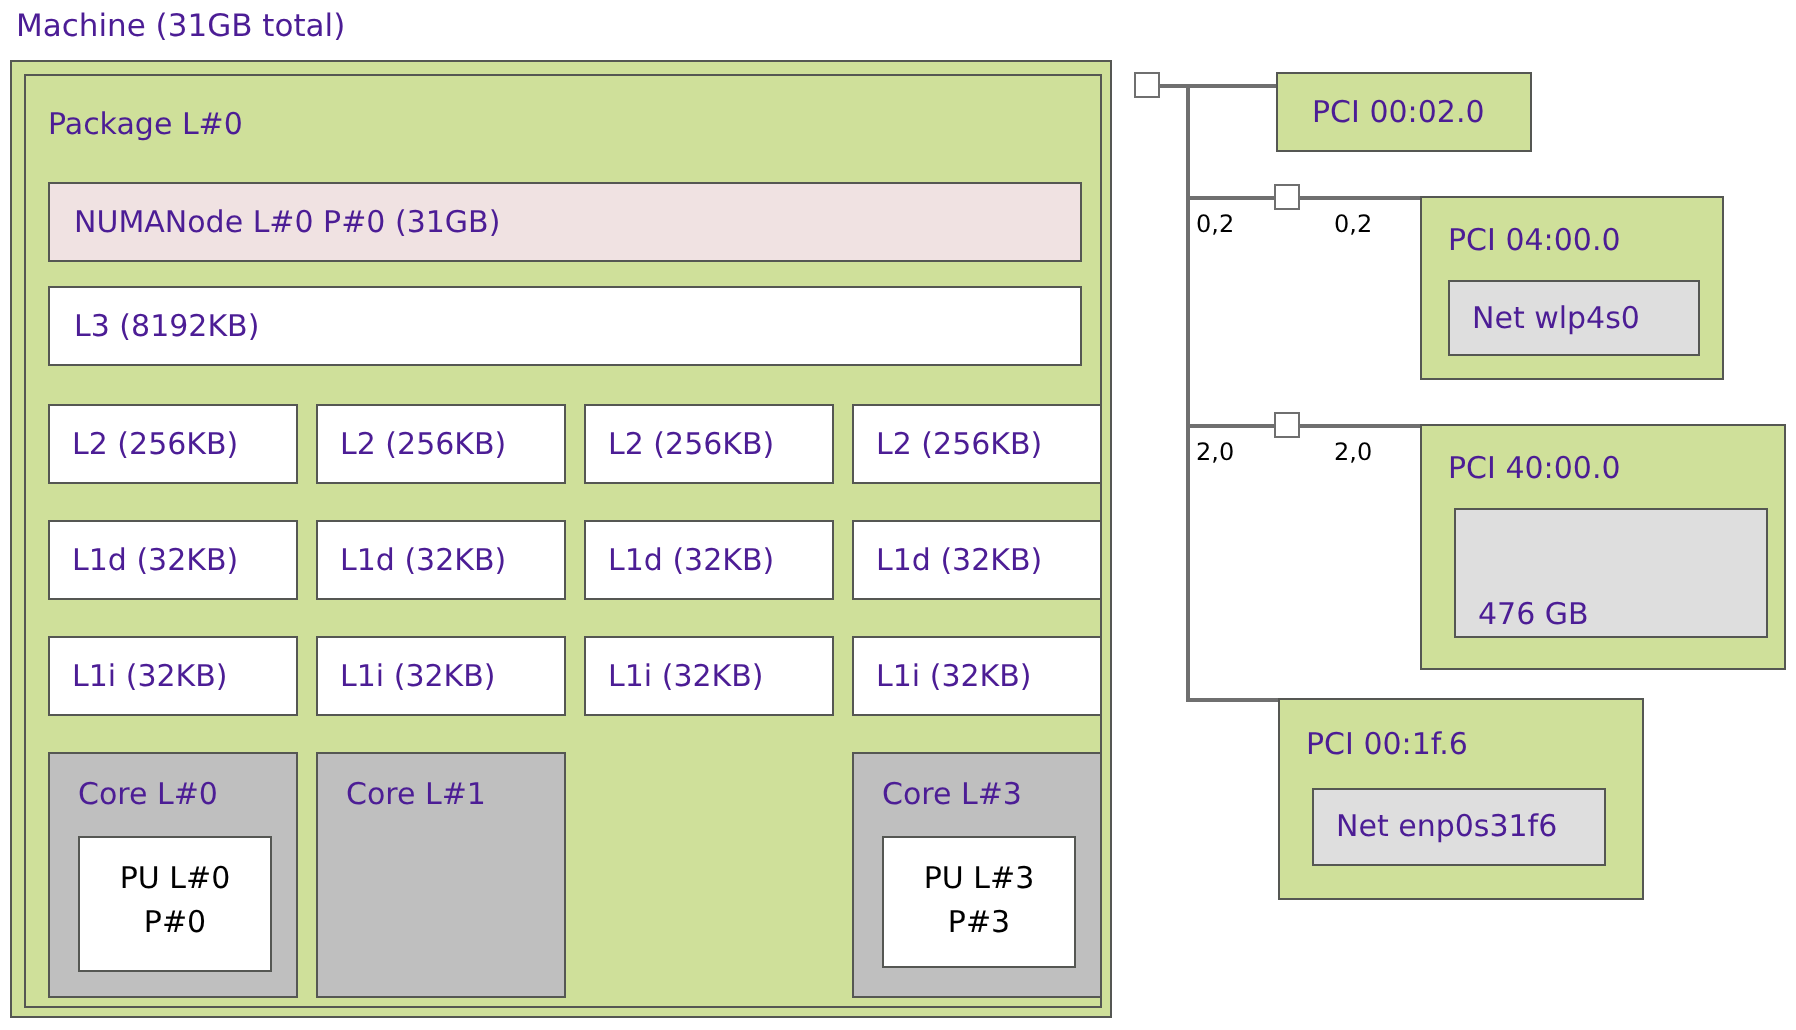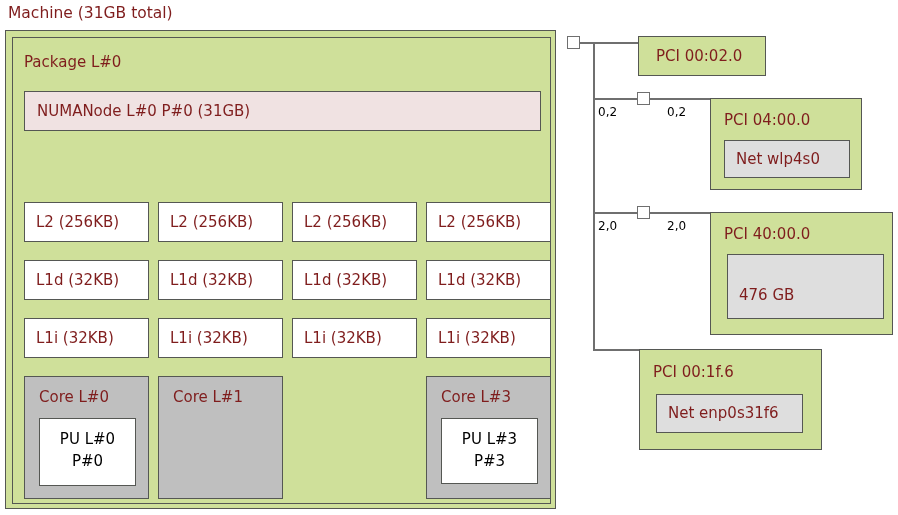--- a/index.html
+++ b/index.html
@@ -30,21 +30,21 @@
   .white  { background: #ffffff; }
   .grey   { background: #bfbfbf; }
   .lgrey  { background: #dedede; }
 
   
   .lbl {
     position: absolute;
     white-space: pre;
     line-height: 1.12;
     font-size: 15px;
-    color: #7f1d1d;
+    color: #4c1d95;
   }
   .centered {
     position: absolute;
     left: 0; right: 0;
     text-align: center;
     white-space: pre;
     line-height: 1.25;
     font-size: 15px;
   }
 
@@ -86,20 +86,23 @@
 <div class="abs box green" style="left:5px; top:30px; width:551px; height:479px;">
 
   <div class="abs box green" style="left:6px; top:6px; width:539px; height:467px;">
 
     <div class="lbl" style="left:11px; top:16px;">Package L#0</div>
 
     <div class="abs box pink" style="left:11px; top:53px; width:517px; height:40px;">
       <div class="lbl" style="left:12px; top:11px;">NUMANode L#0 P#0 (31GB)</div>
     </div>
 
+    <div class="abs box white" style="left:11px; top:105px; width:517px; height:40px;">
+      <div class="lbl" style="left:12px; top:11px;">L3 (8192KB)</div>
+    </div>
 
     <div class="abs box white" style="left:11px; top:164px; width:125px; height:40px;">
       <div class="lbl" style="left:11px; top:11px;">L2 (256KB)</div>
     </div>
     <div class="abs box white" style="left:145px; top:164px; width:125px; height:40px;">
       <div class="lbl" style="left:11px; top:11px;">L2 (256KB)</div>
     </div>
     <div class="abs box white" style="left:279px; top:164px; width:125px; height:40px;">
       <div class="lbl" style="left:11px; top:11px;">L2 (256KB)</div>
     </div>
@@ -182,21 +185,21 @@
 <div class="abs box green" style="left:710px; top:98px; width:152px; height:92px;">
   <div class="lbl" style="left:13px; top:13px;">PCI 04:00.0</div>
   <div class="abs box lgrey" style="left:13px; top:41px; width:126px; height:38px;">
     <div class="lbl" style="left:11px; top:10px;">Net wlp4s0</div>
   </div>
 </div>
 
 <div class="abs box green" style="left:710px; top:212px; width:183px; height:123px;">
   <div class="lbl" style="left:13px; top:13px;">PCI 40:00.0</div>
   <div class="abs box lgrey" style="left:16px; top:41px; width:157px; height:65px;">
-    <div class="lbl" style="left:11px; top:32px;">476 GB</div>
+    <div class="lbl" style="left:11px; top:44px;">476 GB</div>
   </div>
 </div>
 
 <div class="abs box green" style="left:639px; top:349px; width:183px; height:101px;">
   <div class="lbl" style="left:13px; top:14px;">PCI 00:1f.6</div>
   <div class="abs box lgrey" style="left:16px; top:44px; width:147px; height:39px;">
     <div class="lbl" style="left:11px; top:10px;">Net enp0s31f6</div>
   </div>
 </div>
 

